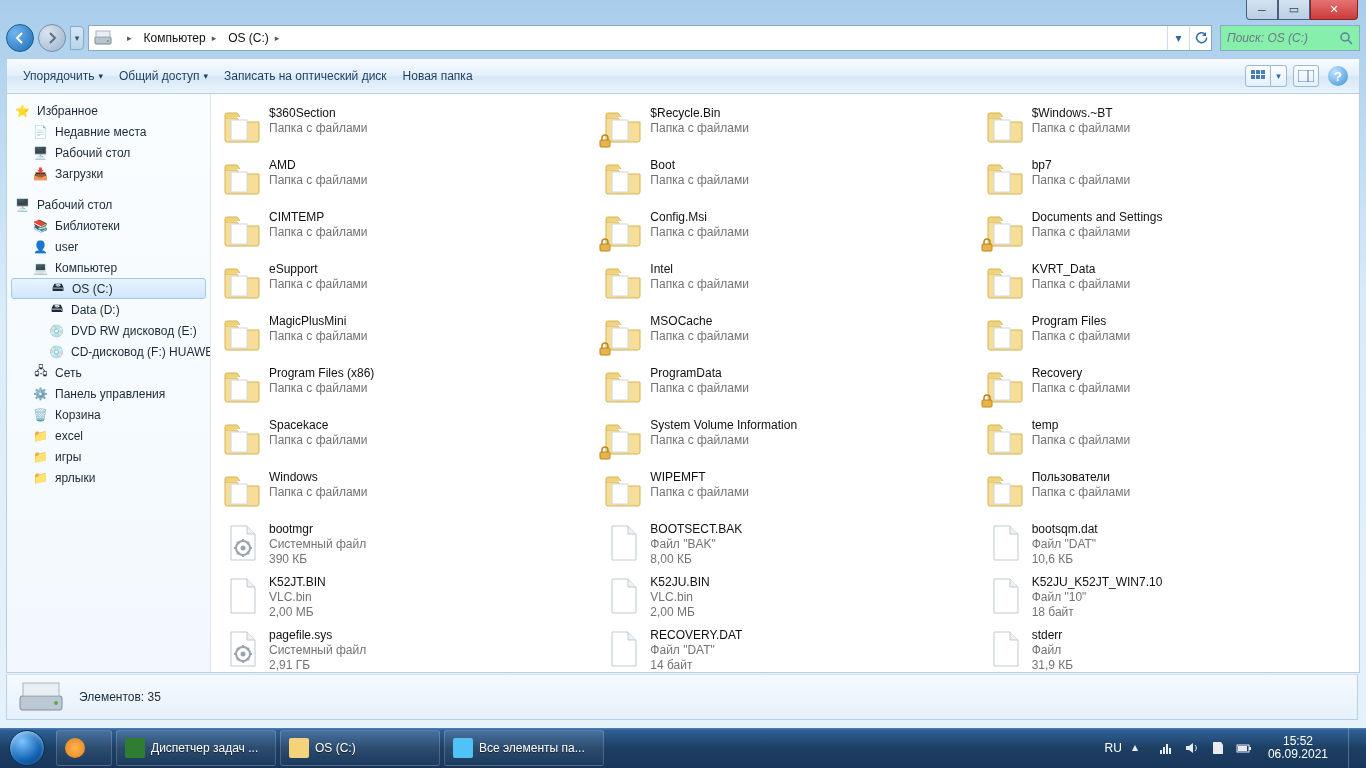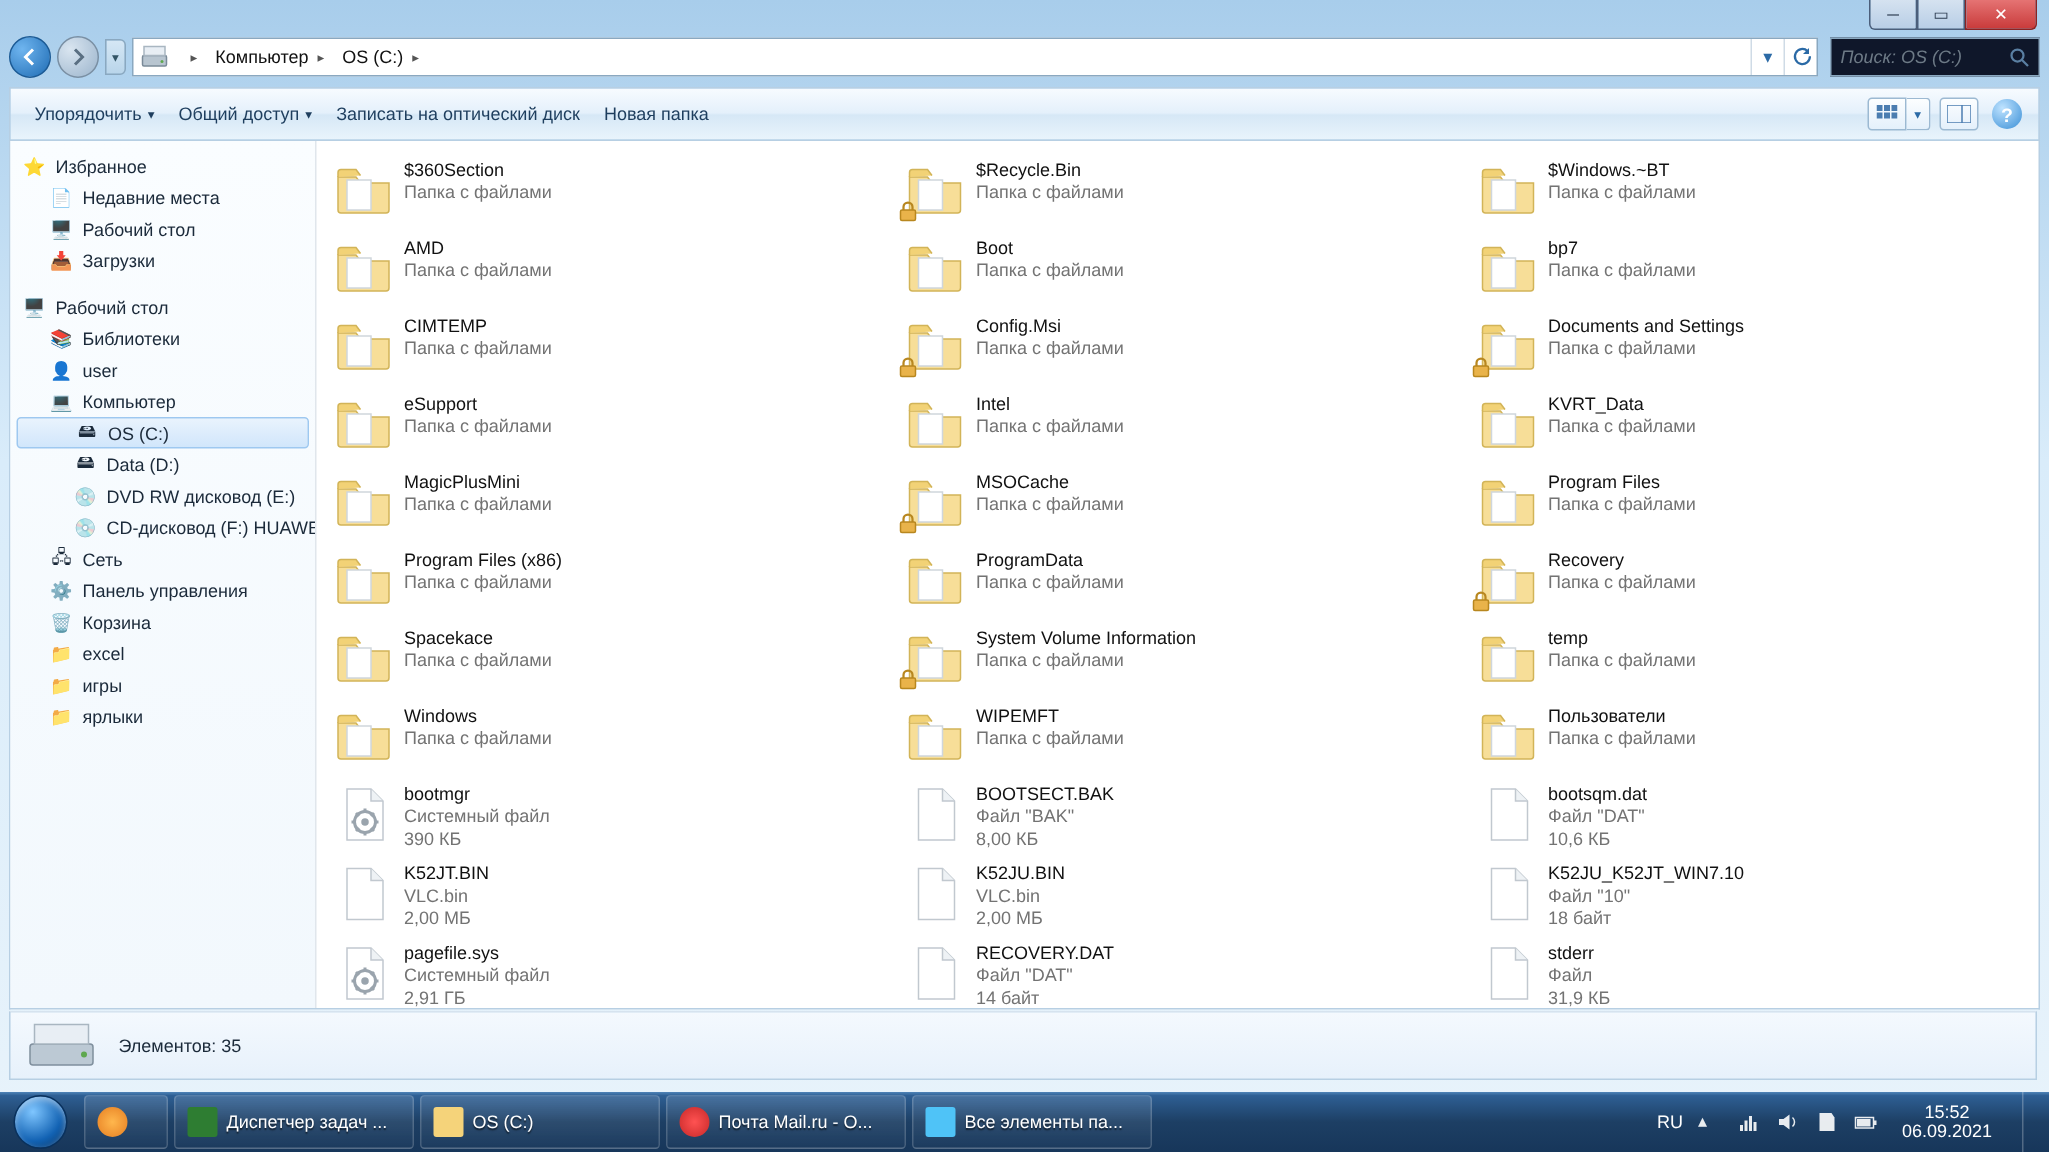--- a/index.html
+++ b/index.html
@@ -15,21 +15,21 @@
 .navbar { position:absolute; top:22px; left:6px; right:6px; height:32px; display:flex; align-items:center; gap:4px;}
 .navbtn { width:28px; height:28px; border-radius:50%; background:radial-gradient(circle at 30% 30%,#6fb5ef,#1f6cb4); border:1px solid #1b5a95; display:flex; align-items:center; justify-content:center; color:#fff;}
 .navbtn.fwd { background:radial-gradient(circle at 30% 30%,#d9e5f0,#9bb4cc); border-color:#7a8fa3;}
 .navdrop { width:14px; height:24px; background:linear-gradient(#d5e7f5,#b9d5ea); border:1px solid #8aa8c0; border-radius:0 4px 4px 0; display:flex; align-items:center; justify-content:center; color:#356; font-size:9px;}
 .addressbar { flex:1; height:26px; background:#fff; border:1px solid #8aa8c0; display:flex; align-items:center; }
 .crumb-icon { width:20px; height:20px; margin:0 2px 0 4px; }
 .crumb { display:flex; align-items:center; height:100%; padding:0 6px; color:#111; cursor:default;}
 .crumb .arrow { margin-left:6px; color:#555; font-size:9px;}
 .addr-actions { margin-left:auto; display:flex; }
 .addr-act { width:22px; height:24px; border-left:1px solid #cfdbe6; display:flex; align-items:center; justify-content:center; color:#2b6aa6;}
-.searchbox { width:140px; height:26px; background:#0f172a; border:1px solid #8aa8c0; margin-left:4px; display:flex; align-items:center; padding:0 6px; color:#6d7a86; font-style:italic; justify-content:space-between;}
+.searchbox { width:140px; height:26px; background:#86efac; border:1px solid #8aa8c0; margin-left:4px; display:flex; align-items:center; padding:0 6px; color:#6d7a86; font-style:italic; justify-content:space-between;}
 
 
 .toolbar { position:absolute; top:58px; left:6px; right:6px; height:36px; background:linear-gradient(#f7fbff,#e4f0fb 48%,#d6e8f6 52%,#e9f4fc); border:1px solid #b7cfe3; display:flex; align-items:center; padding:0 8px;}
 .tbtn { color:#1e3e5e; padding:4px 8px; display:flex; align-items:center; gap:4px; cursor:default;}
 .tbtn .caret { font-size:9px; color:#1e3e5e;}
 .toolbar-right { margin-left:auto; display:flex; align-items:center; gap:6px;}
 .iconbtn { width:26px; height:22px; border:1px solid transparent; border-radius:3px; display:flex; align-items:center; justify-content:center; color:#2b6aa6; }
 .iconbtn.bordered { border-color:#9cb9d2; background:linear-gradient(#fcfeff,#e4f0fb);}
 .viewbtn { display:flex; }
 .viewbtn .iconbtn.bordered { border-radius:3px 0 0 3px; }
@@ -775,24 +775,20 @@
     </div>
   <div class="task wide">
       <span class="appico" style="background:#2e7d32;border-radius:2px"></span>
       <span>Диспетчер задач ...</span>
     </div>
   <div class="task wide">
       <span class="appico" style="background:#f5d37a;border-radius:2px"></span>
       <span>OS (C:)</span>
     </div>
   <div class="task wide">
-      <span class="appico" style="background:radial-gradient(circle,#ff5252,#c62828);border-radius:50%"></span>
-      <span>Почта Mail.ru - O...</span>
-    </div>
-  <div class="task wide">
       <span class="appico" style="background:#4fc3f7;border-radius:2px"></span>
       <span>Все элементы па...</span>
     </div>
   <div class="tray">
     <span>RU</span>
     <span class="trayico">▴</span>
     <span class="trayico">
       <svg width="16" height="16" viewBox="0 0 16 16">
           <path d="M2 14h2V10H2zM5 14h2V7H5zM8 14h2V4H8zM11 14h2V8h-2z" fill="#fff"></path>
         </svg>

